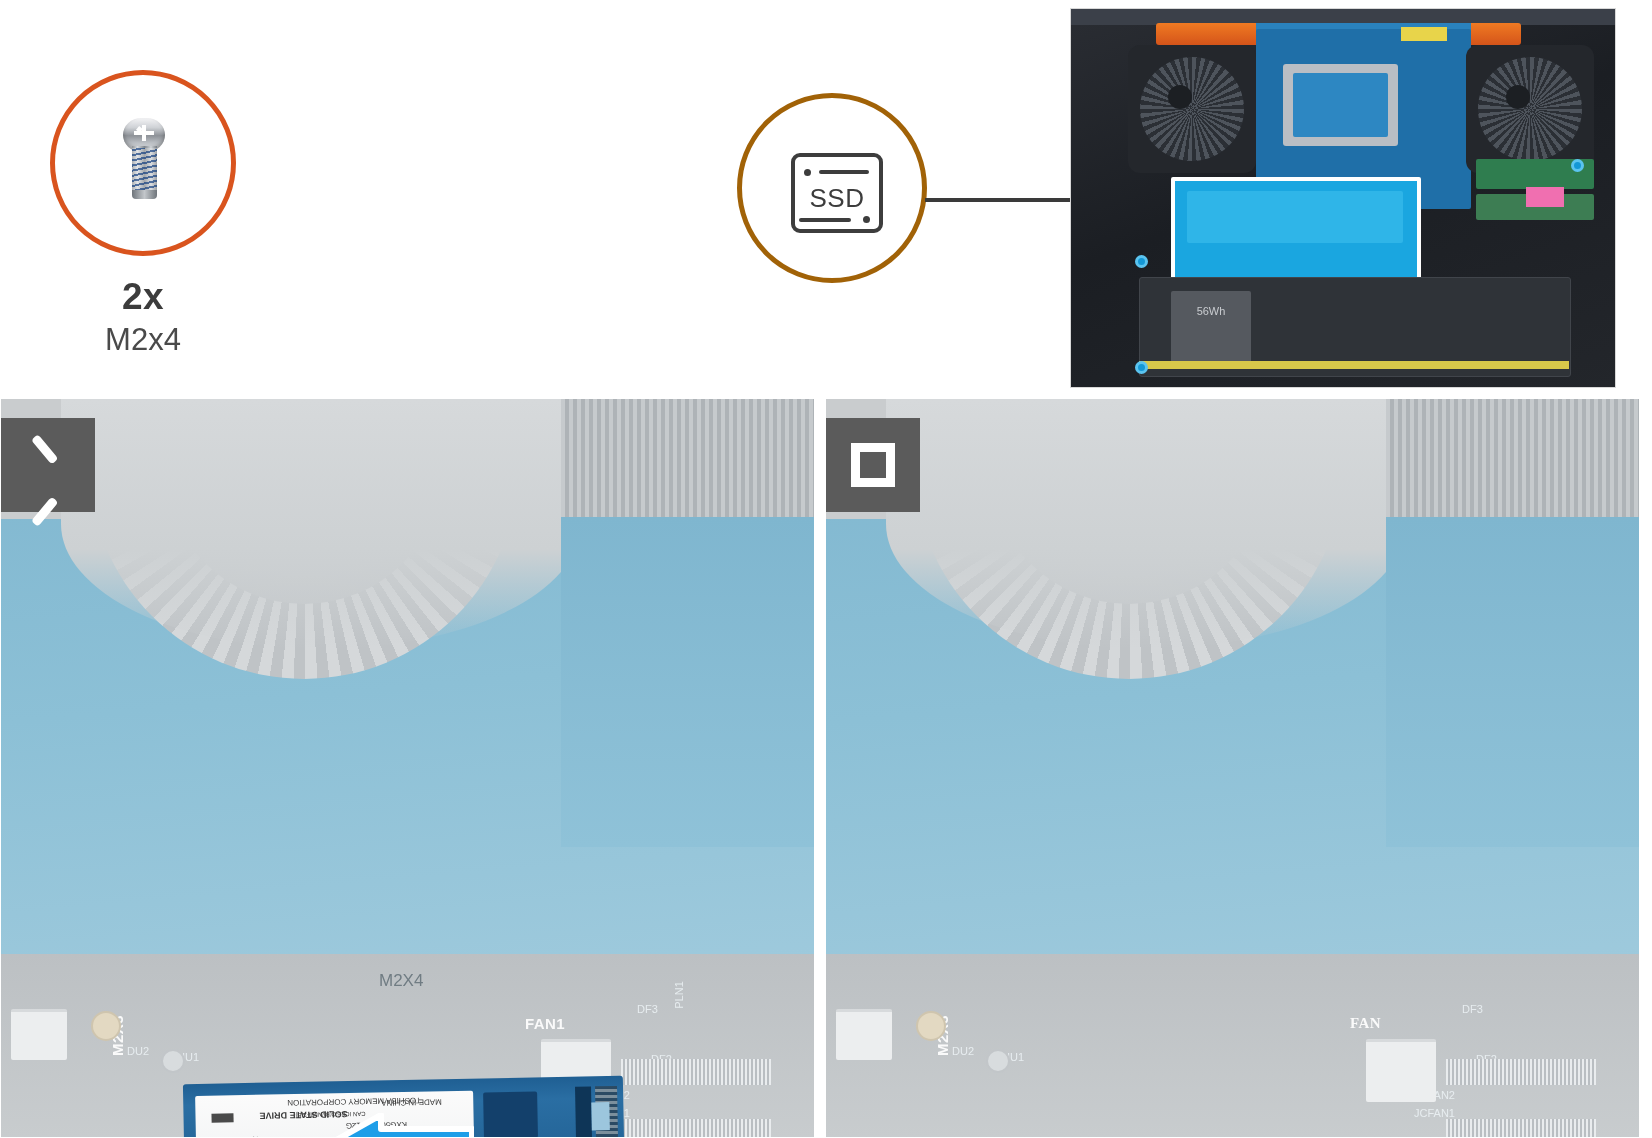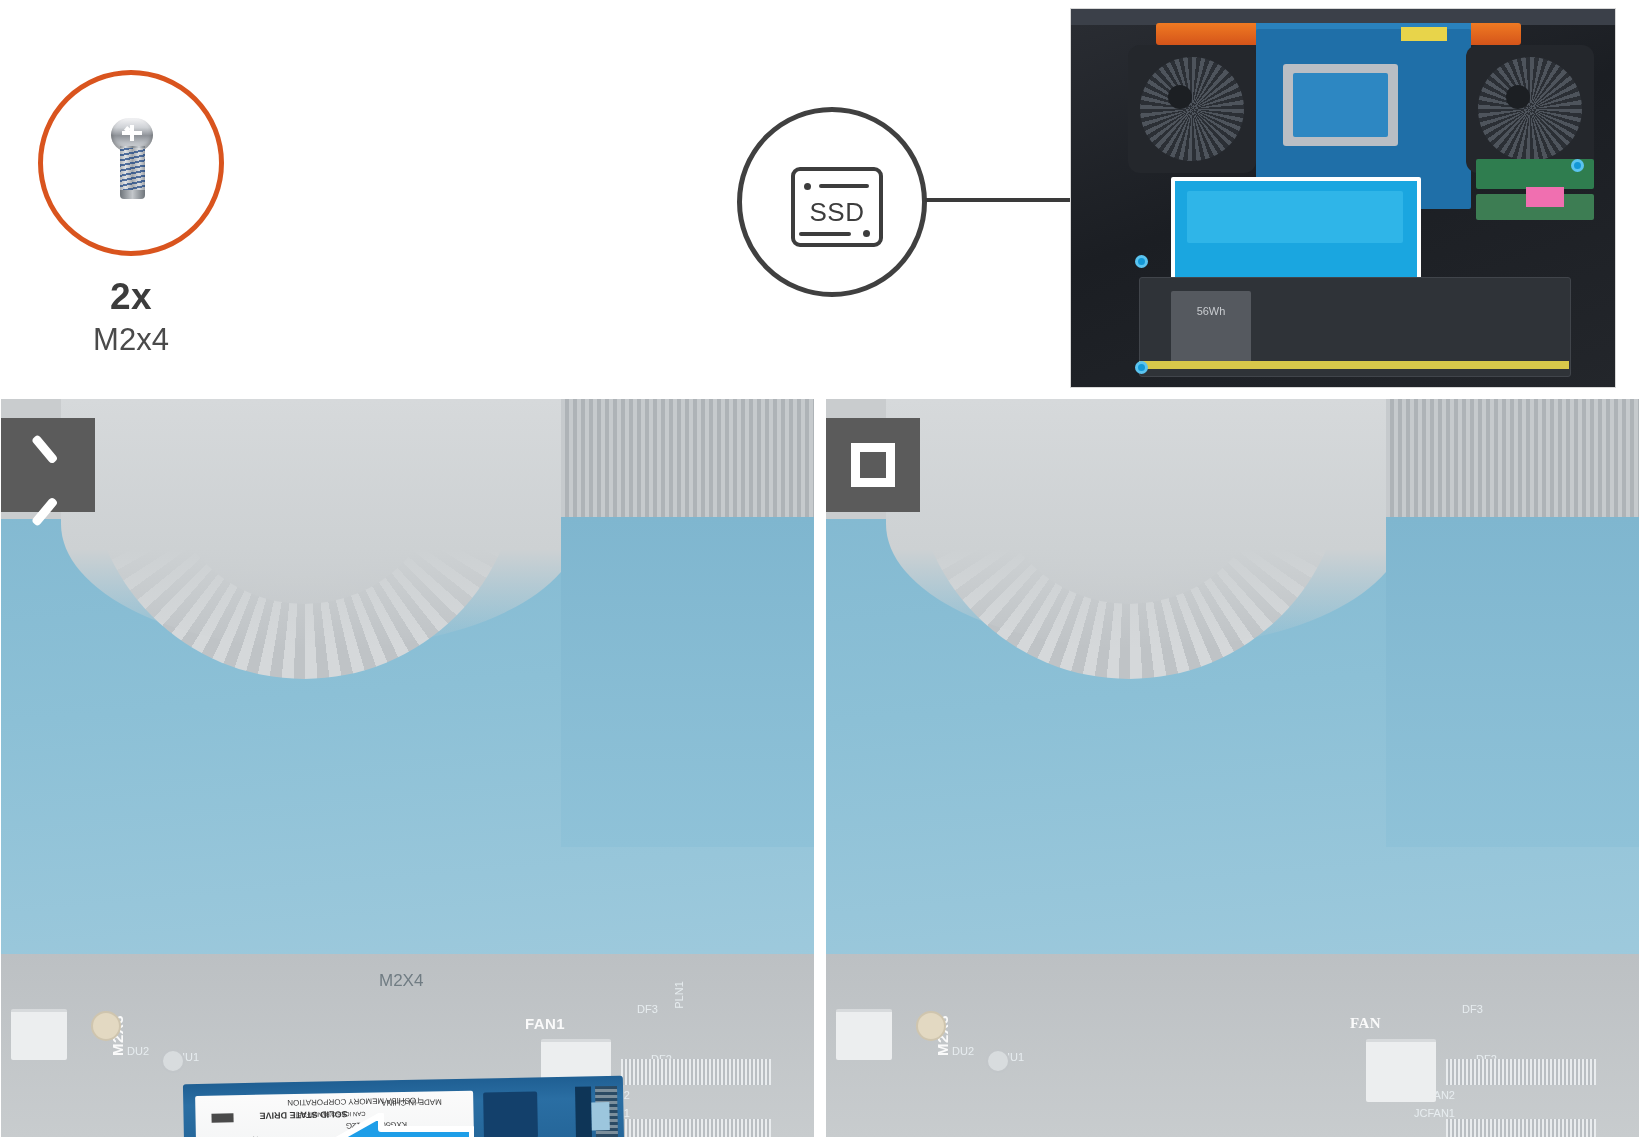--- a/index.html
+++ b/index.html
@@ -1,42 +1,42 @@
 <!DOCTYPE html>
 <html><head>
 <meta charset="utf-8">
 <style>
   html,body{margin:0;padding:0;background:#ffffff;}
   body{width:1652px;height:1138px;position:relative;overflow:hidden;
        font-family:"Liberation Sans",sans-serif;}
 
   
-  #screw-callout{position:absolute;left:16px;top:70px;width:230px;height:290px;}
+  #screw-callout{position:absolute;left:28px;top:70px;width:230px;height:290px;}
   #screw-circle{position:absolute;left:22px;top:0;width:186px;height:186px;
       border:5px solid #d9541e;border-radius:50%;box-sizing:border-box;}
   #screw-img{position:absolute;left:95px;top:48px;width:42px;height:86px;}
   .screw-head{position:absolute;left:0;top:0;width:42px;height:34px;border-radius:50%/58%;
       background:linear-gradient(180deg,#f4f4f6 0%,#cfd2d6 28%,#8e9298 52%,#b9bdc2 72%,#e8eaec 100%);
       box-shadow:inset 0 -3px 4px rgba(0,0,0,.30);}
   .screw-slot{position:absolute;left:11px;top:7px;width:20px;height:16px;}
   .screw-slot b{position:absolute;background:#ffffff;display:block;}
   .screw-shaft{position:absolute;left:9px;top:28px;width:25px;height:48px;
       background:linear-gradient(90deg,#8d9296 0%,#d7dadd 22%,#7f868c 50%,#cfd3d7 76%,#767c82 100%);}
   .screw-threads{position:absolute;left:9px;top:30px;width:25px;height:44px;
       background:repeating-linear-gradient(-12deg,rgba(40,80,140,.75) 0 2px,rgba(255,255,255,.28) 2px 5px);}
   .screw-tip{position:absolute;left:9px;top:72px;width:25px;height:9px;border-radius:0 0 4px 4px;
       background:linear-gradient(90deg,#6f757b,#c3c7cb,#6f757b);}
   #screw-qty{position:absolute;left:0;top:206px;width:230px;text-align:center;
       font-size:37px;font-weight:bold;color:#3c3c3c;letter-spacing:.5px;}
   #screw-type{position:absolute;left:0;top:252px;width:230px;text-align:center;
       font-size:31px;color:#4a4a4a;}
 
   
-  #ssd-badge{position:absolute;left:737px;top:107px;width:190px;height:190px;
-      border:5px solid #404040;border-radius:50%;box-sizing:border-box;background:#fff;}
+  #ssd-badge{position:absolute;left:737px;top:93px;width:190px;height:190px;
+      border:5px solid #a16207;border-radius:50%;box-sizing:border-box;background:#fff;}
   #ssd-glyph{position:absolute;left:49px;top:55px;width:92px;height:80px;
       border:4px solid #3d3d3d;border-radius:9px;box-sizing:border-box;background:#fff;}
   .ssd-line{position:absolute;height:4px;background:#3d3d3d;border-radius:2px;}
   .ssd-dot{position:absolute;width:7px;height:7px;border-radius:50%;background:#3d3d3d;}
   #ssd-text{position:absolute;left:0;top:26px;width:84px;text-align:center;
       font-size:26px;color:#3d3d3d;letter-spacing:.5px;background:#fff;z-index:3;
       font-family:"Liberation Sans",sans-serif;}
   #ssd-leader{position:absolute;left:925px;top:198px;width:150px;height:4px;background:#3a3a3a;}
 
   

